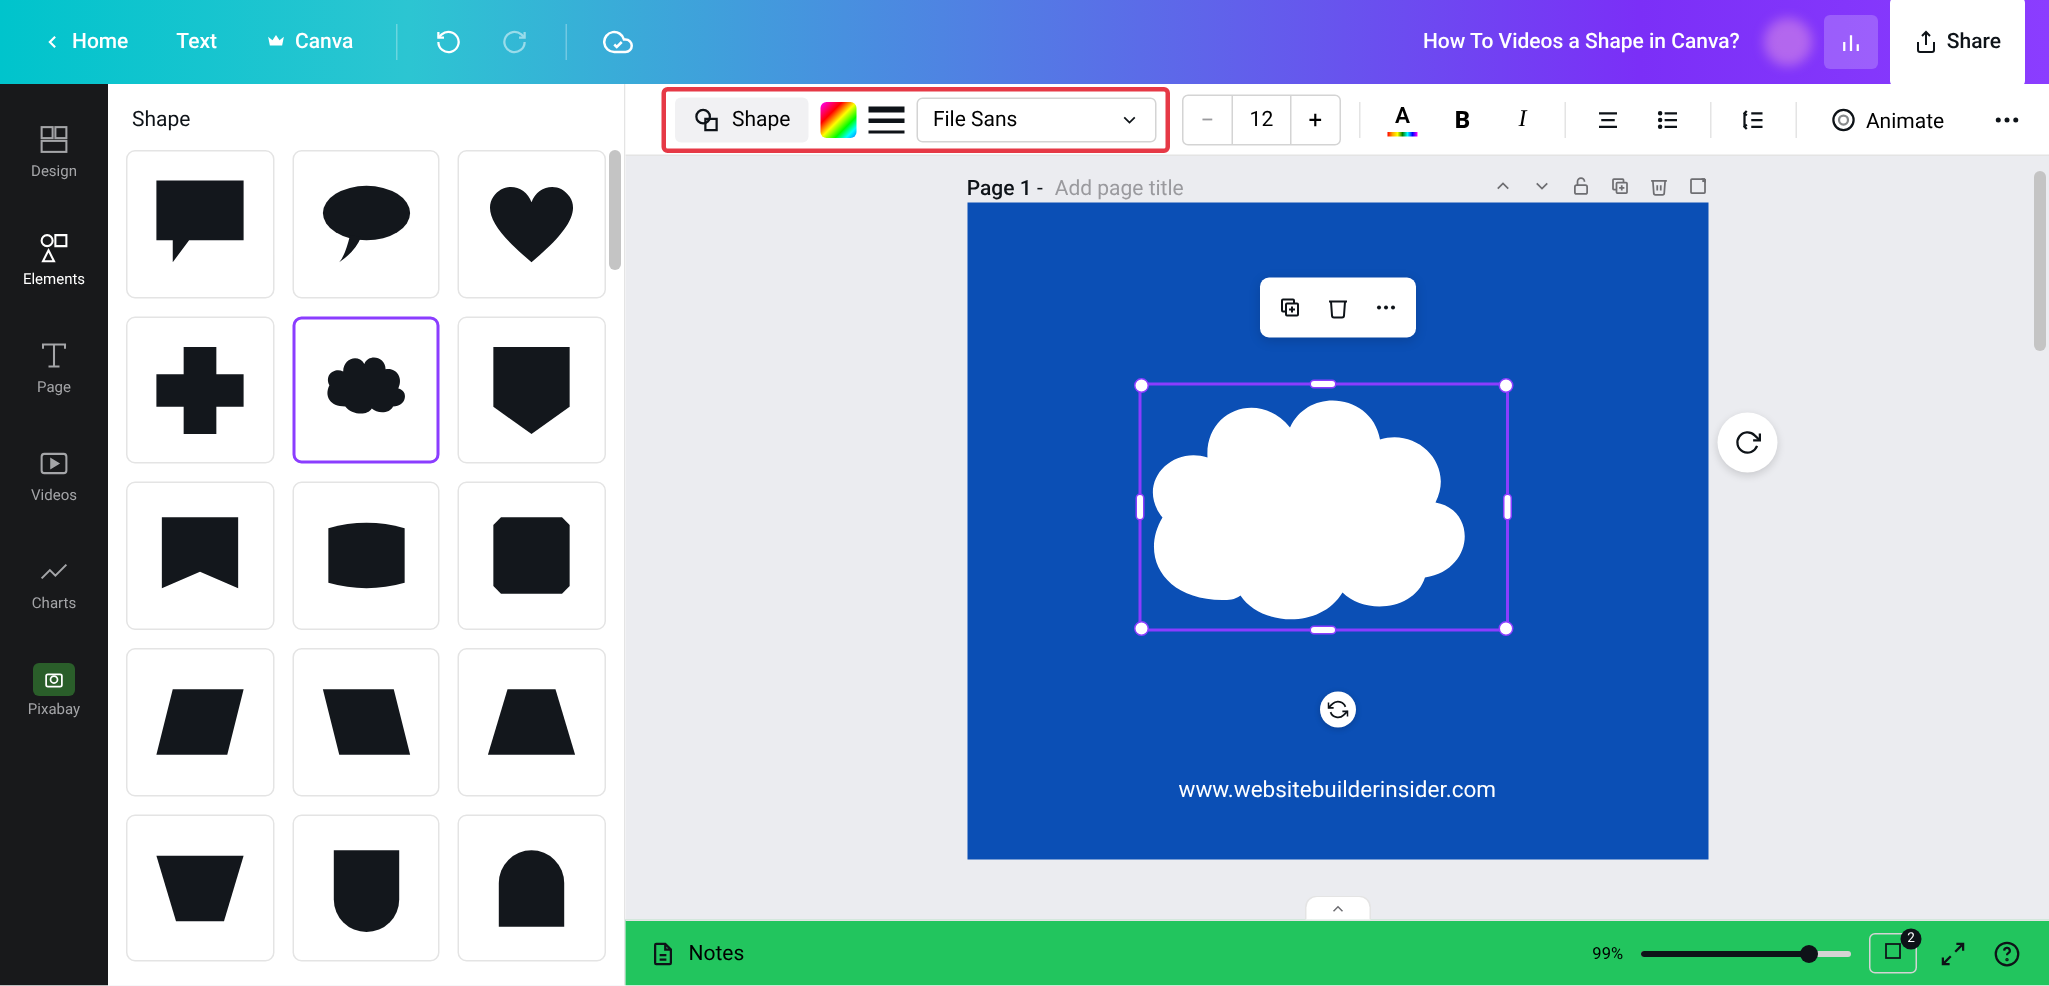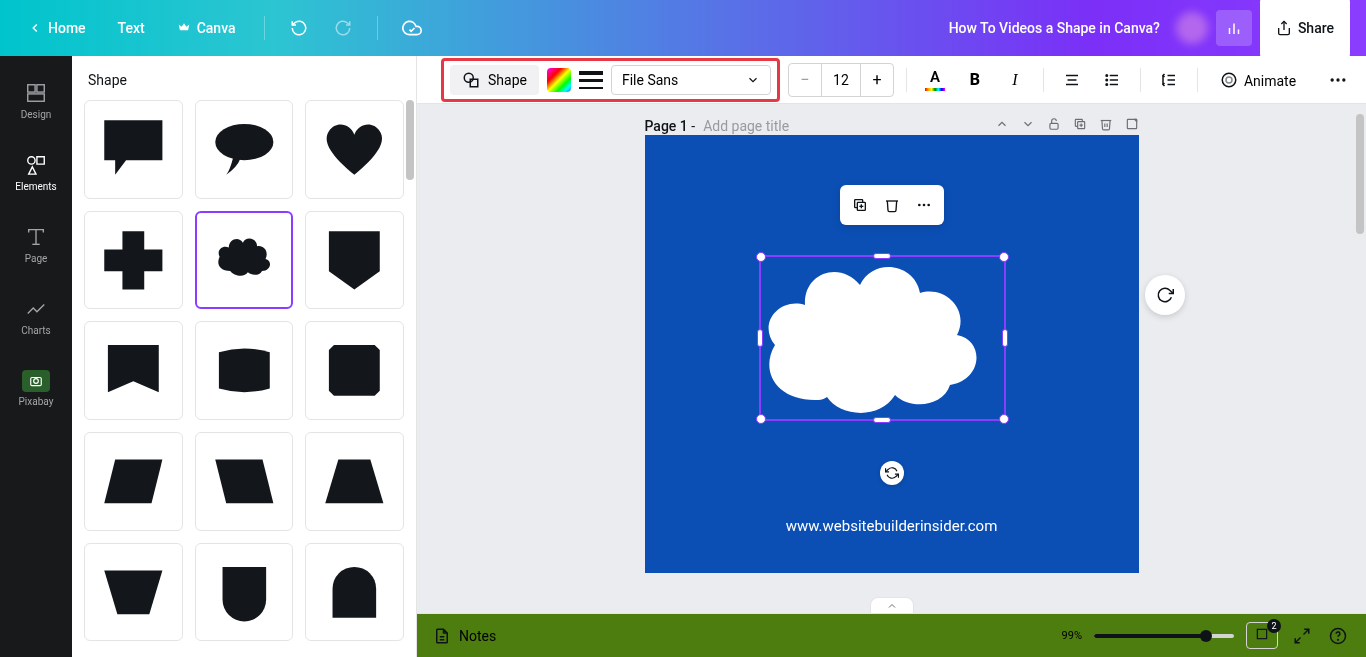--- a/index.html
+++ b/index.html
@@ -78,21 +78,21 @@
 .sel-handle-side.b { bottom: -4px; left: 50%; transform: translateX(-50%); width: 18px; height: 6px; }
 .sel-handle-side.l { left: -4px; top: 50%; transform: translateY(-50%); width: 6px; height: 18px; }
 .sel-handle-side.r { right: -4px; top: 50%; transform: translateY(-50%); width: 6px; height: 18px; }
 .cloud-shape { position: absolute; top: 110px; left: 100px; width: 275px; height: 186px; }
 .rotate-handle { position: absolute; top: 326px; left: 50%; transform: translateX(-50%); width: 24px; height: 24px; background: #fff; border-radius: 50%; display: flex; align-items: center; justify-content: center; box-shadow: 0 1px 4px rgba(0,0,0,0.2); }
 .canvas-url { position: absolute; bottom: 38px; width: 100%; text-align: center; color: #fff; font-size: 15px; }
 .refresh-badge { position: absolute; top: 140px; right: -46px; width: 40px; height: 40px; background: #fff; border-radius: 50%; box-shadow: 0 2px 6px rgba(0,0,0,0.15); display: flex; align-items: center; justify-content: center; }
 
 
 .panel-toggle { position: absolute; bottom: 44px; left: 50%; transform: translateX(-50%); width: 44px; height: 16px; background: #fff; border: 1px solid #e4e4e4; border-bottom: none; border-radius: 8px 8px 0 0; display: flex; align-items: center; justify-content: center; cursor: pointer; }
-.footer { height: 44px; border-top: 1px solid #e4e4e4; display: flex; align-items: center; padding: 0 16px; gap: 12px; background: #4d7c0f; }
+.footer { height: 44px; border-top: 1px solid #e4e4e4; display: flex; align-items: center; padding: 0 16px; gap: 12px; background: #22c55e; }
 .notes-btn { display: flex; align-items: center; gap: 8px; font-size: 14px; cursor: pointer; }
 .footer-spacer { flex: 1; }
 .zoom-label { font-size: 11px; }
 .zoom-slider { width: 140px; height: 4px; background: #d4d4d4; border-radius: 2px; position: relative; }
 .zoom-slider-fill { position: absolute; left: 0; top: 0; height: 100%; width: 80%; background: #0e1318; border-radius: 2px; }
 .zoom-slider-thumb { position: absolute; left: 80%; top: 50%; transform: translate(-50%, -50%); width: 12px; height: 12px; background: #0e1318; border-radius: 50%; }
 .page-count { border: 1px solid #d4d4d4; border-radius: 4px; padding: 4px 8px; font-size: 12px; position: relative; cursor: pointer; }
 .page-count-badge { position: absolute; top: -4px; right: -4px; background: #0e1318; color: #fff; border-radius: 50%; width: 14px; height: 14px; font-size: 9px; display: flex; align-items: center; justify-content: center; }
 .footer-icon { width: 24px; height: 24px; display: flex; align-items: center; justify-content: center; cursor: pointer; }
 
@@ -185,20 +185,29 @@
     </div>
     <div class="sidebar-item">
       <div class="sidebar-icon">
           <svg width="22" height="22" viewBox="0 0 24 24" fill="none" stroke="currentColor" stroke-width="1.5">
             <polyline points="4 7 4 4 20 4 20 7"></polyline>
             <line x1="12" y1="4" x2="12" y2="20"></line>
             <line x1="8" y1="20" x2="16" y2="20"></line>
           </svg>
         </div>
       <span>Page</span>
+    </div>
+    <div class="sidebar-item">
+      <div class="sidebar-icon">
+          <svg width="22" height="22" viewBox="0 0 24 24" fill="none" stroke="currentColor" stroke-width="1.5">
+            <rect x="3" y="5" width="18" height="14" rx="2"></rect>
+            <polygon points="10 9 15 12 10 15" fill="currentColor"></polygon>
+          </svg>
+        </div>
+      <span>Videos</span>
     </div>
     <div class="sidebar-item">
       <div class="sidebar-icon">
           <svg width="22" height="22" viewBox="0 0 24 24" fill="none" stroke="currentColor" stroke-width="1.5">
             <polyline points="3 17 9 11 13 15 21 7"></polyline>
           </svg>
         </div>
       <span>Charts</span>
     </div>
     <div class="sidebar-item">

